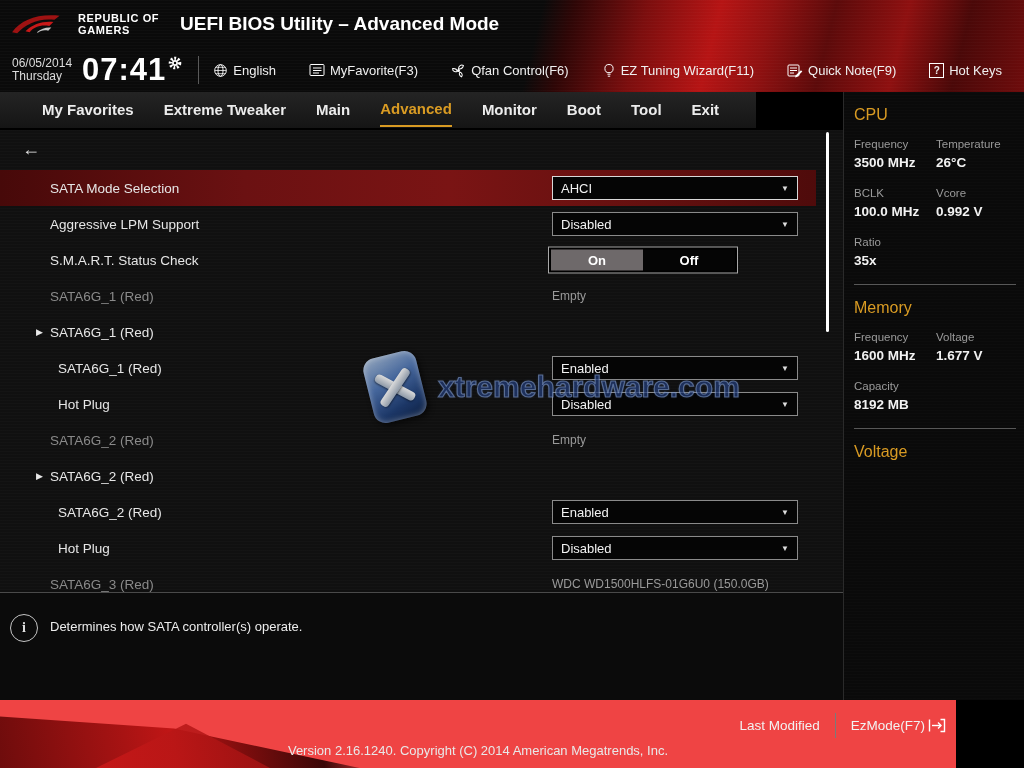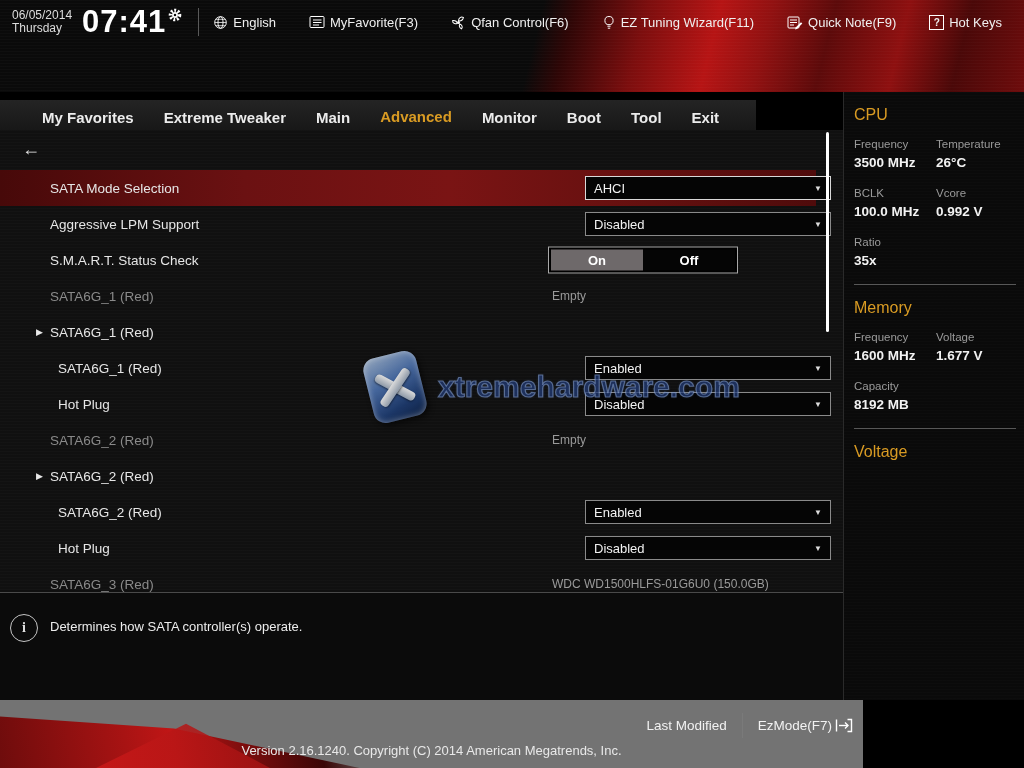--- a/index.html
+++ b/index.html
@@ -25,42 +25,42 @@
   .tb-sep{width:1px;height:28px;background:#5a5a5a;margin:0 14px 0 16px;}
   .tb-items{display:flex;align-items:center;gap:33px;}
   .tb-item{display:flex;align-items:center;gap:5px;font-size:13px;color:#f0f0f0;white-space:nowrap;cursor:default;}
   .tb-icon{display:flex;align-items:center;}
   .qbox{display:inline-flex;width:13px;height:13px;border:1px solid #fff;align-items:center;justify-content:center;font-size:10px;font-weight:bold;}
 
   
   .menubar{position:absolute;left:0;top:92px;width:756px;height:38px;box-sizing:border-box;
     background:linear-gradient(180deg,#242424,#151515);
     border-bottom:2px solid #000;
-    display:flex;align-items:center;gap:30px;padding-left:42px;margin-top:8px;}
+    display:flex;align-items:center;gap:30px;padding-left:42px;}
   .tab{font-size:15px;font-weight:bold;color:#ececec;line-height:30px;padding-bottom:1px;}
   .tab.active{color:#d99b23;border-bottom:2px solid #d99b23;}
 
   
   .content{position:absolute;left:0;top:130px;width:843px;height:462px;overflow:hidden;
     background:
       repeating-linear-gradient(180deg, rgba(255,255,255,.015) 0 1px, rgba(0,0,0,0) 1px 3px),
       #101010;}
   .crumb{height:38px;display:flex;align-items:center;}
   .back{margin-left:22px;font-size:18px;color:#e0e0e0;line-height:18px;}
   .crumb-text{margin-left:13px;font-size:13px;color:#ececec;}
   .rows{margin-top:2px;text-align:center;}
   .row{position:relative;height:36px;}
   .lab{position:absolute;left:50px;top:50%;transform:translateY(-50%);font-size:13.5px;color:#e6e6e6;white-space:nowrap;}
   .row.ind .lab{left:58px;}
   .row.dim .lab{color:#8a8a8a;}
   .arr{position:absolute;left:36px;top:50%;transform:translateY(-50%);font-size:9px;color:#e8e8e8;}
   .row.hl{width:816px;background:linear-gradient(90deg,#470909 0%,#6b1112 30%,#7a1414 55%,#64100f 80%,#4f0b0b 100%);}
   .sval{position:absolute;left:552px;top:50%;transform:translateY(-50%);font-size:12px;color:#9a9a9a;white-space:nowrap;}
   .dd{position:absolute;left:552px;top:50%;transform:translateY(-50%);width:246px;height:24px;box-sizing:border-box;
-      border:1px solid #8a8a8a;background:#050505;display:flex;align-items:center;justify-content:space-between;padding:0 8px;margin-left:33px;}
+      border:1px solid #8a8a8a;background:#050505;display:flex;align-items:center;justify-content:space-between;padding:0 8px;}
   .row.hl .dd{border-color:#d8d8d8;}
   .dd .val{font-size:13px;color:#f2f2f2;}
   .dd .caret{font-size:8px;color:#ddd;}
   .tg{position:absolute;left:548px;top:50%;transform:translateY(-50%);width:190px;height:27px;box-sizing:border-box;
       border:1px solid #a8a8a8;background:#000;display:flex;padding:2px;}
   .tg .opt{flex:1;display:flex;align-items:center;justify-content:center;font-size:13px;font-weight:bold;color:#fff;background:#050505;}
   .tg .opt.sel{background:#6e696a;}
   .scroll-thumb{position:absolute;left:826px;top:2px;width:3px;height:200px;background:#fff;border-radius:2px;}
 
   
@@ -93,38 +93,52 @@
       border-left:1px solid #2a2a2a;}
   .hm-header{display:flex;align-items:center;gap:6px;padding:9px 4px 2px 8px;font-size:15px;font-weight:bold;color:#fff;}
   .hm-section{margin:0 8px 0 10px;padding-top:12px;}
   .hm-section + .hm-section{border-top:1px solid #575757;margin-top:16px;}
   .hm-title{color:#d99b23;font-size:16px;margin:2px 0 14px 0;}
   .hm-grid{display:grid;grid-template-columns:82px auto;row-gap:17px;}
   .hm-metric .ml{font-size:11.5px;color:#9a9a9a;margin-bottom:5px;white-space:nowrap;}
   .hm-metric .mv{font-size:13.5px;font-weight:bold;color:#f2f2f2;white-space:nowrap;}
 
   
-  .footer{position:absolute;left:0;top:700px;width:863px;height:68px;background:#737373;overflow:hidden;}
+  .footer{position:absolute;left:0;top:700px;width:956px;height:68px;background:#ef4444;overflow:hidden;}
   .footer-red{position:absolute;left:0;top:8px;width:580px;height:60px;
       background:linear-gradient(80deg,#6e0c0c 0%,#a81313 22%,#c01616 30%,#7c0d0d 42%,#3a0707 55%,rgba(0,0,0,0) 66%);
       clip-path:polygon(0 14%, 30% 34%, 62% 100%, 0 100%);}
   .footer-red2{position:absolute;left:60px;top:14px;width:300px;height:54px;opacity:.85;
       background:linear-gradient(80deg,#d31a1a,#8e1010);
       clip-path:polygon(12% 100%, 42% 18%, 70% 100%);}
   .f-actions{position:absolute;right:10px;top:13px;display:flex;align-items:center;gap:15px;font-size:13.5px;color:#f2f2f2;}
   .f-div{width:1px;height:25px;background:#7a7a7a;}
   .ez{display:flex;align-items:center;gap:3px;}
   .version{position:absolute;left:0;right:0;top:43px;text-align:center;font-size:13px;color:#e8e8e8;}
 
   svg{display:block;}
 </style>
 </head>
 <body>
 
 <div class="header">
+  <div class="titlebar">
+    <span class="rog-logo">
+      <svg width="62" height="36" viewBox="0 0 120 60">
+        <path d="M4 44 C22 20 52 8 96 12 L86 20 C56 16 30 28 14 46 Z" fill="#9e1212"></path>
+        <path d="M30 42 C44 28 64 22 84 24 L76 32 C60 29 46 34 38 44 Z" fill="#c81818"></path>
+        <path d="M52 44 C60 37 70 34 80 35 L74 41 C66 39 58 41 54 45 Z" fill="#e6e6e6" opacity="0.85"></path>
+      </svg>
+    </span>
+    <span class="brand">
+      <span>REPUBLIC OF</span><br>
+      <span>GAMERS</span>
+    </span>
+    <span class="app-title">UEFI BIOS Utility – Advanced Mode</span>
+  </div>
   <div class="toolbar">
     <div class="tb-date">
       <span>06/05/2014</span><br>
       <span>Thursday</span>
     </div>
     <div class="tb-time">07:41</div>
     <span class="gear">
       <svg width="14" height="14" viewBox="0 0 20 20">
         <circle cx="10" cy="10" r="6.5" fill="none" stroke="#fff" stroke-width="5" stroke-dasharray="2.6 2.2"></circle>
         <circle cx="10" cy="10" r="4.2" fill="#fff"></circle>

